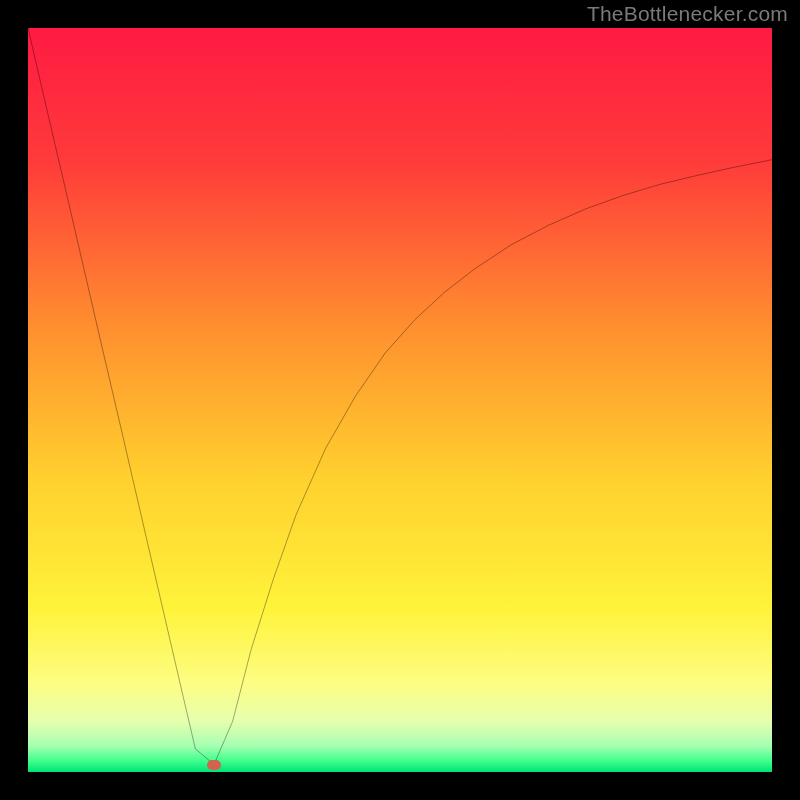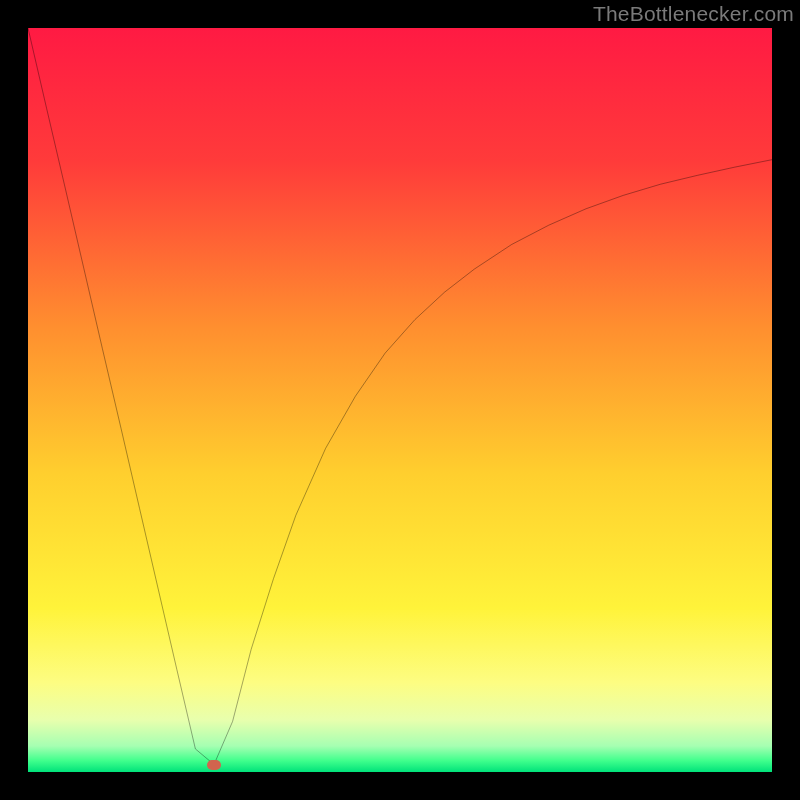--- a/index.html
+++ b/index.html
@@ -42,21 +42,21 @@
   .marker {
     position: absolute;
     width: 14px;
     height: 10px;
     border-radius: 5px;
     transform: translate(-50%, -50%);
   }
   .watermark {
     position: absolute;
     top: 2px;
-    right: 6px;
+    right: 12px;
     color: #7a7a7a;
     font-size: 21px;
     letter-spacing: 0.2px;
     font-family: Arial, Helvetica, sans-serif;
   }
 </style>
 </head>
 <body>
 
 <div class="frame">

